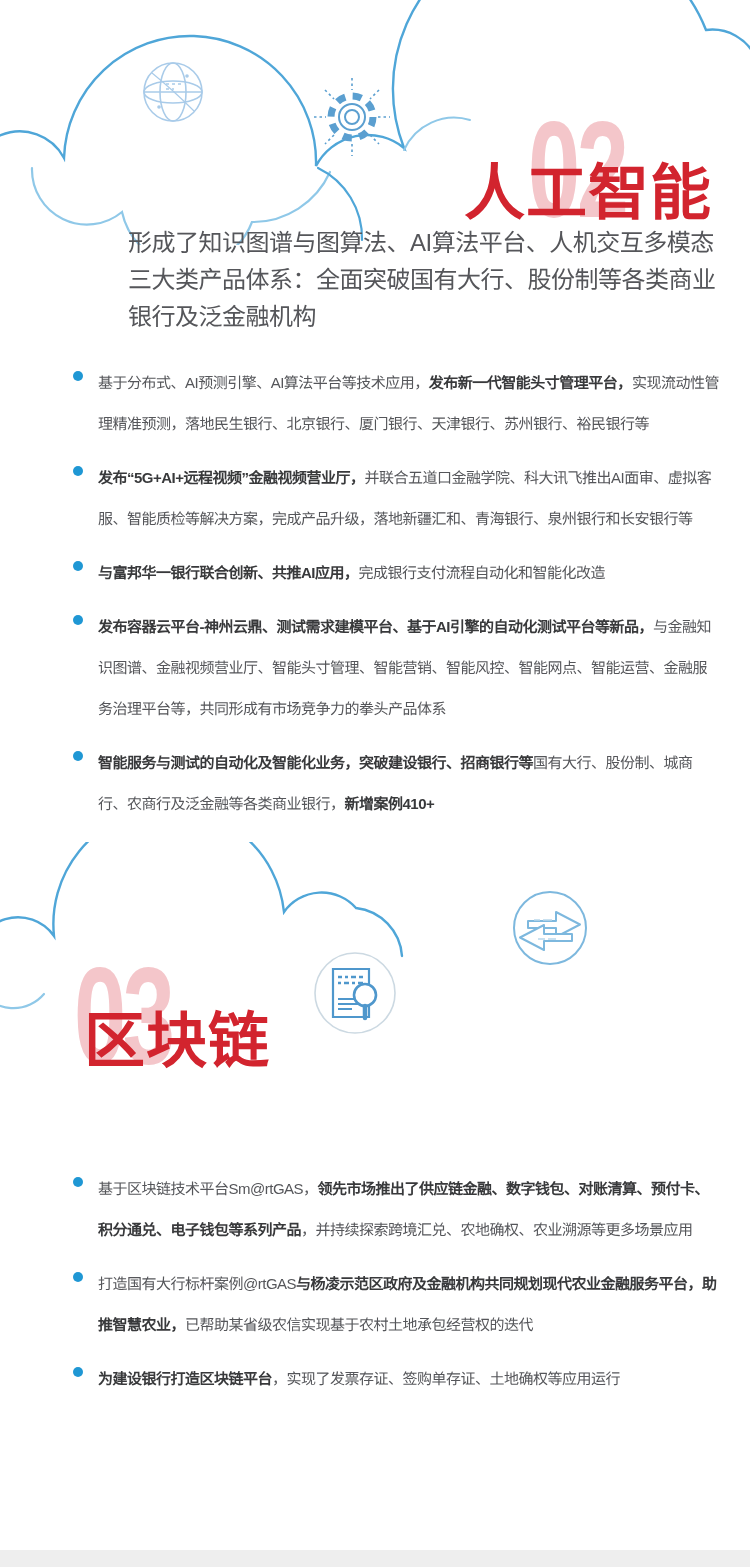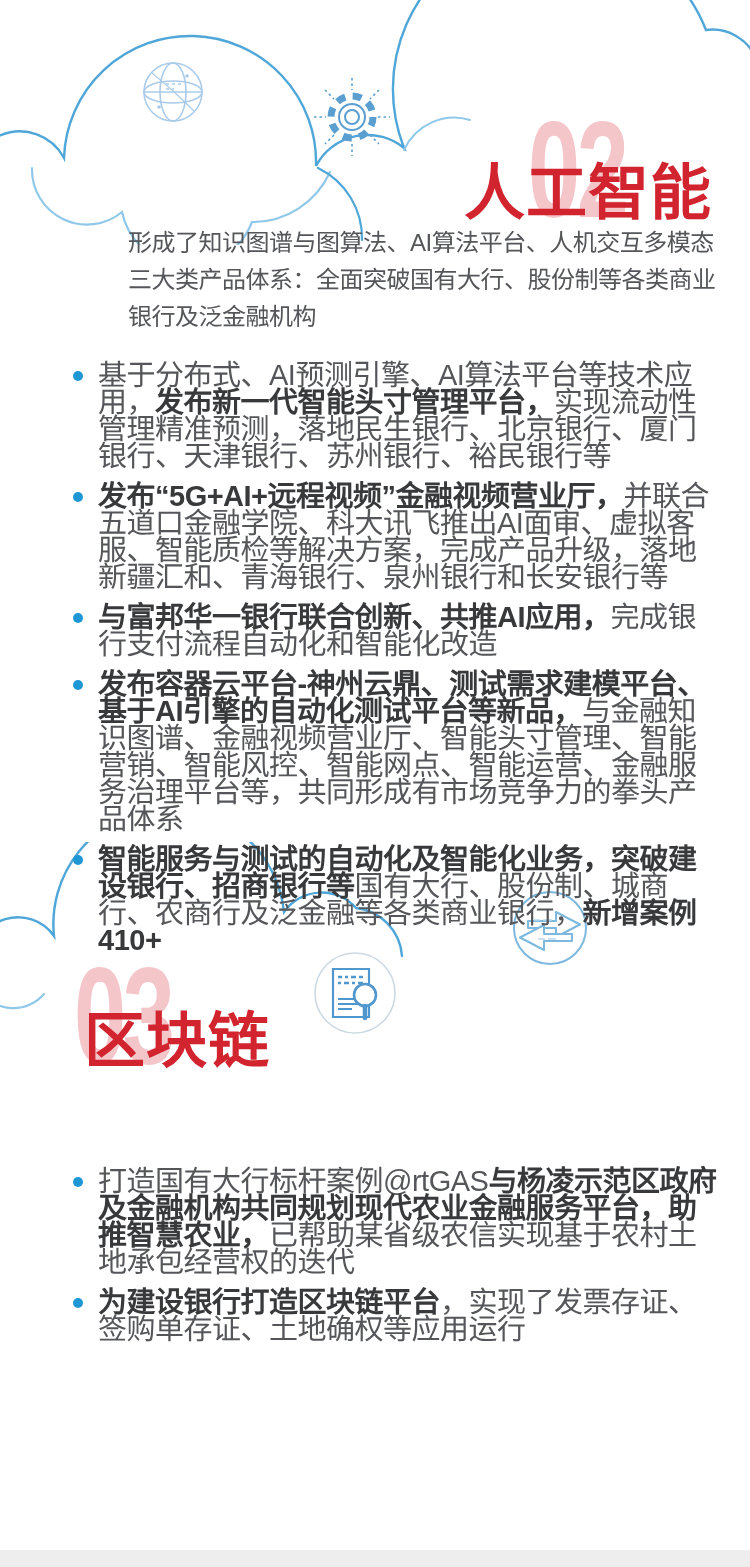--- a/index.html
+++ b/index.html
@@ -53,21 +53,21 @@
     font-size:24px;line-height:37px;
     letter-spacing:-0.5px;
     color:var(--text_gray);
     z-index:2;
   }
   .subtitle-02{left:128px;top:224px;width:596px;}
   .subtitle-03{left:82px;top:1072px;width:600px;}
 
   .bullets{
     position:absolute;margin:0;padding:0;list-style:none;
-    font-size:29px;line-height:27px;letter-spacing:-0.5px;
+    font-size:15px;line-height:41px;letter-spacing:-0.5px;
     color:var(--text_gray);
     z-index:2;
   }
   .bullets-02{left:70px;top:362px;width:650px;}
   .bullets-03{left:70px;top:1168px;width:650px;}
   .bullets li{position:relative;padding-left:28px;margin-bottom:13px;}
   .bullets li::before{
     content:"";position:absolute;left:3px;top:9px;
     width:10px;height:10px;border-radius:50%;
     background:var(--bullet_blue);
@@ -142,17 +142,18 @@
     <rect x="21" y="19" width="36" height="48" stroke="#4f97cc" stroke-width="2.2"></rect>
     <path d="M26 27 h4 M33 27 h3 M39 27 h5 M47 27 h4 M26 33 h3 M32 33 h5 M40 33 h3 M46 33 h5" stroke="#4f97cc" stroke-width="2.6"></path>
     <path d="M26 49 h16 M26 54 h20 M26 59 h14" stroke="#4f97cc" stroke-width="1.8"></path>
     <circle cx="53" cy="45" r="11" fill="#fff" stroke="#4f97cc" stroke-width="2.6"></circle>
     <line x1="53" y1="56" x2="53" y2="68" stroke="#4f97cc" stroke-width="4.5" stroke-linecap="round"></line>
   </svg>
 
   <div class="sec-number num-03">03</div>
   <h1 class="sec-title title-03">区块链</h1>
   <ul class="bullets bullets-03">
+      <li><span class="seg">基于区块链技术平台Sm@rtGAS，</span><span class="seg seg-b">领先市场推出了供应链金融、数字钱包、对账清算、预付卡、积分通兑、电子钱包等系列产品</span><span class="seg">，并持续探索跨境汇兑、农地确权、农业溯源等更多场景应用</span></li>
       <li><span class="seg">打造国有大行标杆案例@rtGAS</span><span class="seg seg-b">与杨凌示范区政府及金融机构共同规划现代农业金融服务平台，助推智慧农业，</span><span class="seg">已帮助某省级农信实现基于农村土地承包经营权的迭代</span></li>
       <li><span class="seg seg-b">为建设银行打造区块链平台</span><span class="seg">，实现了发票存证、签购单存证、土地确权等应用运行</span></li>
     </ul>
 
 </div>
 
 </body></html>

